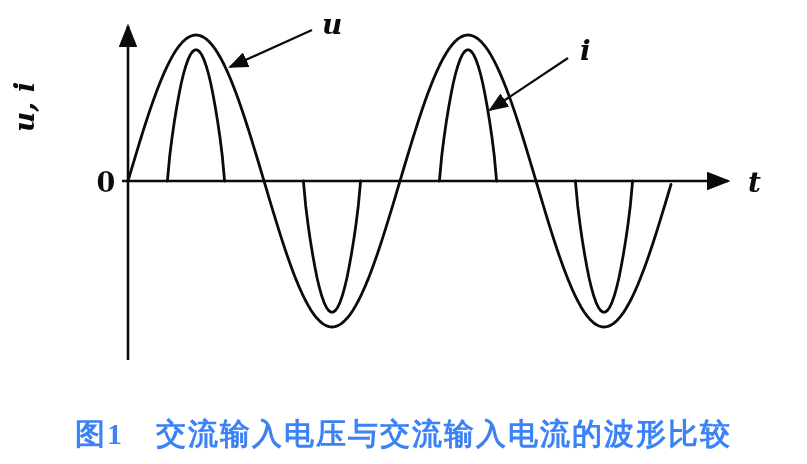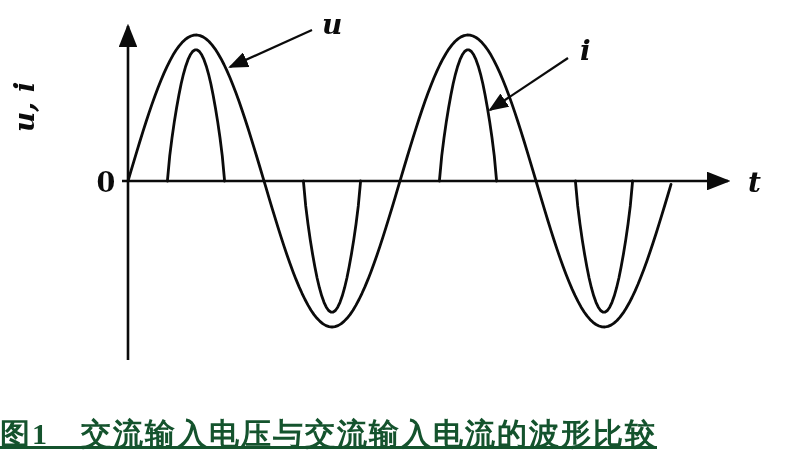--- a/index.html
+++ b/index.html
@@ -17,28 +17,27 @@
   .lbl{
     font-family:"DejaVu Serif","Liberation Serif",serif;
     font-style:italic;font-weight:bold;font-size:28px;fill:#0b0b0b;
   }
   .lbl-plain{
     font-family:"DejaVu Serif","Liberation Serif",serif;
     font-weight:bold;font-size:27px;fill:#0b0b0b;
   }
   .caption{
     position:absolute;left:0;right:0;top:414px;
-    text-align:left;
+    text-align:center;
     font-family:"Liberation Serif","DejaVu Serif",serif;
     font-weight:bold;
     font-size:30px;
     letter-spacing:2px;
-    color:#14532d;
+    color:#3b82f6;
     white-space:nowrap;
-    text-decoration:underline;
   }
 </style>
 </head>
 <body>
 
 <div id="figure-wrap">
 
   <svg width="807" height="464" viewBox="0 0 807 464">
     <defs>
       <marker id="arrowhead" viewBox="0 0 10 8" refX="9" refY="4" markerWidth="9" markerHeight="7.2" orient="auto">

